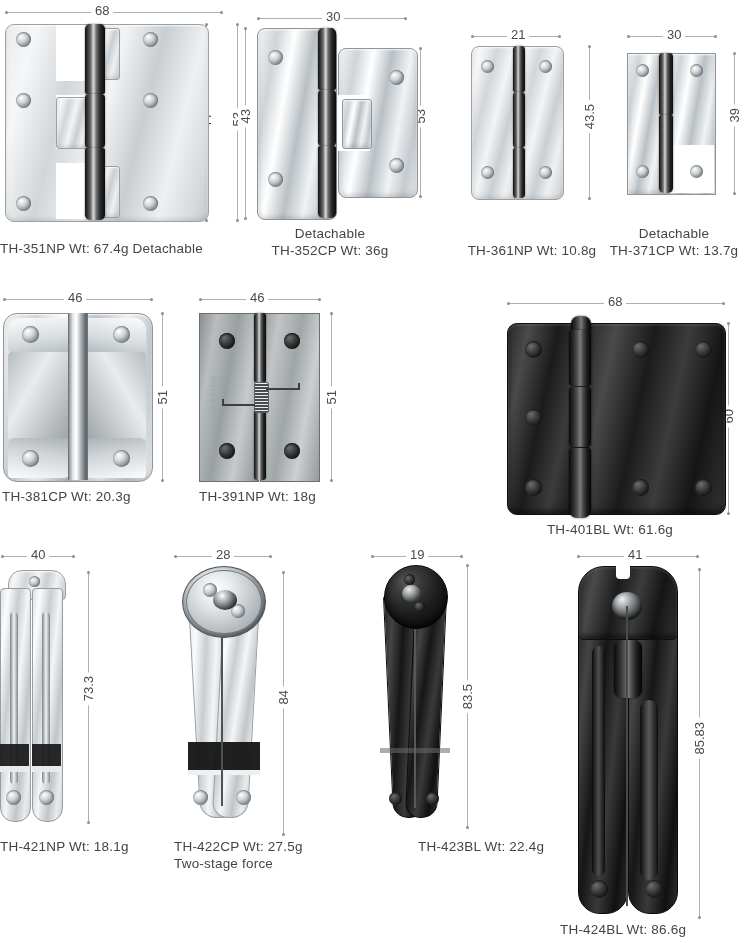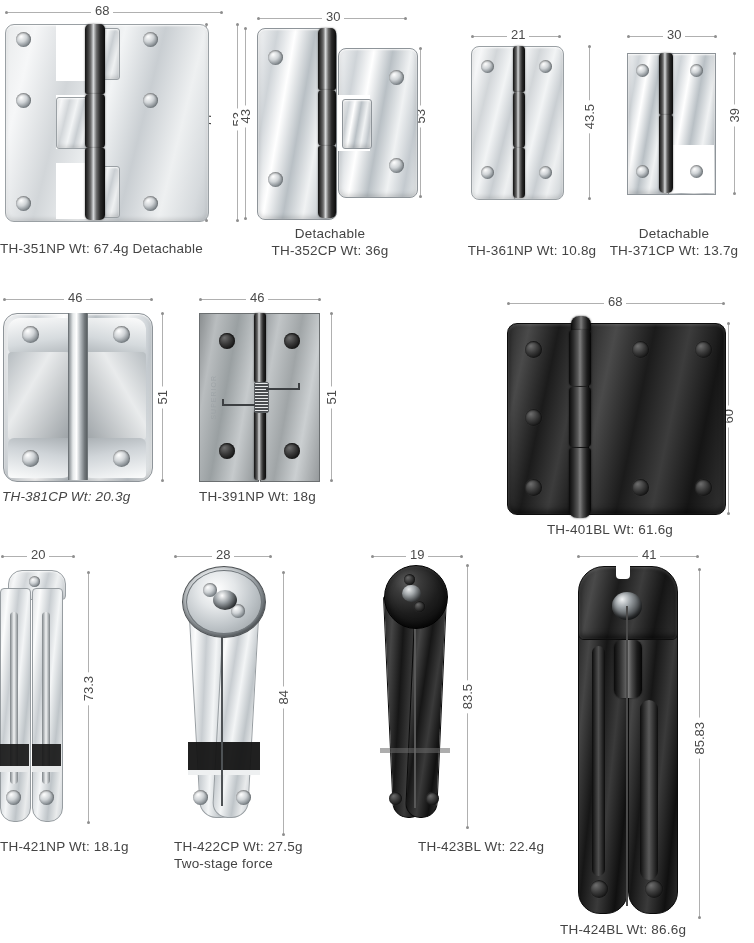--- a/index.html
+++ b/index.html
@@ -267,21 +267,21 @@
   <div style="position:absolute;left:68px;top:313px;width:18px;height:167px;
               background:linear-gradient(to right,#8a9094 0%,#e6e9ea 22%,#ffffff 42%,
                           #b3b9bd 64%,#73797d 86%,#5a6063 100%);
               border-left:1px solid #6e7478;border-right:1px solid #6e7478;"></div>
 
   <div class="hole" style="left:22px;top:326px;width:17px;height:17px;"></div>
   <div class="hole" style="left:113px;top:326px;width:17px;height:17px;"></div>
   <div class="hole" style="left:22px;top:450px;width:17px;height:17px;"></div>
   <div class="hole" style="left:113px;top:450px;width:17px;height:17px;"></div>
 
-  <div class="caption" style="left:2px;top:488px;font-style:italic;">TH-381CP  Wt: 20.3g</div>
+  <div class="caption" style="left:2px;top:488px;">TH-381CP  Wt: 20.3g</div>
 </div>
 
 <div class="item">
   <div class="dim-h" style="left:200px;top:299px;width:120px;"></div>
   <div class="dot" style="left:199px;top:298px;"></div>
   <div class="dot" style="left:318px;top:298px;"></div>
   <div class="dim-label" style="left:246px;top:290px;">46</div>
 
   <div class="dim-v" style="left:331px;top:313px;height:167px;"></div>
   <div class="dot" style="left:330px;top:312px;"></div>
@@ -341,21 +341,21 @@
   <div class="hole dark" style="left:695px;top:341px;width:17px;height:17px;"></div>
   <div class="hole dark" style="left:695px;top:479px;width:17px;height:17px;"></div>
 
   <div class="caption center" style="left:470px;top:521px;width:280px;">TH-401BL  Wt: 61.6g</div>
 </div>
 
 <div class="item">
   <div class="dim-h" style="left:2px;top:556px;width:72px;"></div>
   <div class="dot" style="left:1px;top:555px;"></div>
   <div class="dot" style="left:72px;top:555px;"></div>
-  <div class="dim-label" style="left:27px;top:547px;">20</div>
+  <div class="dim-label" style="left:27px;top:547px;">40</div>
 
   <div class="dim-v" style="left:88px;top:572px;height:250px;"></div>
   <div class="dot" style="left:87px;top:571px;"></div>
   <div class="dot" style="left:87px;top:821px;"></div>
   <div class="dim-label vert" style="left:81px;top:672px;">73.3</div>
 
   <div class="plate-np" style="position:absolute;left:8px;top:570px;width:56px;height:28px;border-radius:14px 14px 4px 4px;"></div>
   <div class="hole" style="left:29px;top:576px;width:11px;height:11px;"></div>
 
   <div class="leaf-np" style="left:0px;top:588px;width:29px;height:232px;border-radius:4px 4px 14px 14px;"></div>
@@ -439,21 +439,21 @@
   <div class="hole dark" style="left:389px;top:792px;width:13px;height:13px;"></div>
   <div class="hole dark" style="left:426px;top:792px;width:13px;height:13px;"></div>
 
   <div class="caption" style="left:371px;top:838px;margin-left:47px;">TH-423BL  Wt: 22.4g</div>
 </div>
 
 <div class="item">
   <div class="dim-h" style="left:578px;top:556px;width:120px;"></div>
   <div class="dot" style="left:577px;top:555px;"></div>
   <div class="dot" style="left:696px;top:555px;"></div>
-  <div class="dim-label" style="left:624px;top:547px;margin-left:14px;">41</div>
+  <div class="dim-label" style="left:624px;top:547px;">41</div>
 
   <div class="dim-v" style="left:699px;top:569px;height:348px;"></div>
   <div class="dot" style="left:698px;top:568px;"></div>
   <div class="dot" style="left:698px;top:916px;"></div>
   <div class="dim-label vert" style="left:692px;top:718px;">85.83</div>
 
   <div class="leaf-bl" style="left:578px;top:600px;width:48px;height:312px;
        border-radius:4px 4px 22px 22px;"></div>
   <div class="leaf-bl" style="left:628px;top:600px;width:48px;height:312px;
        border-radius:4px 4px 22px 22px;"></div>

